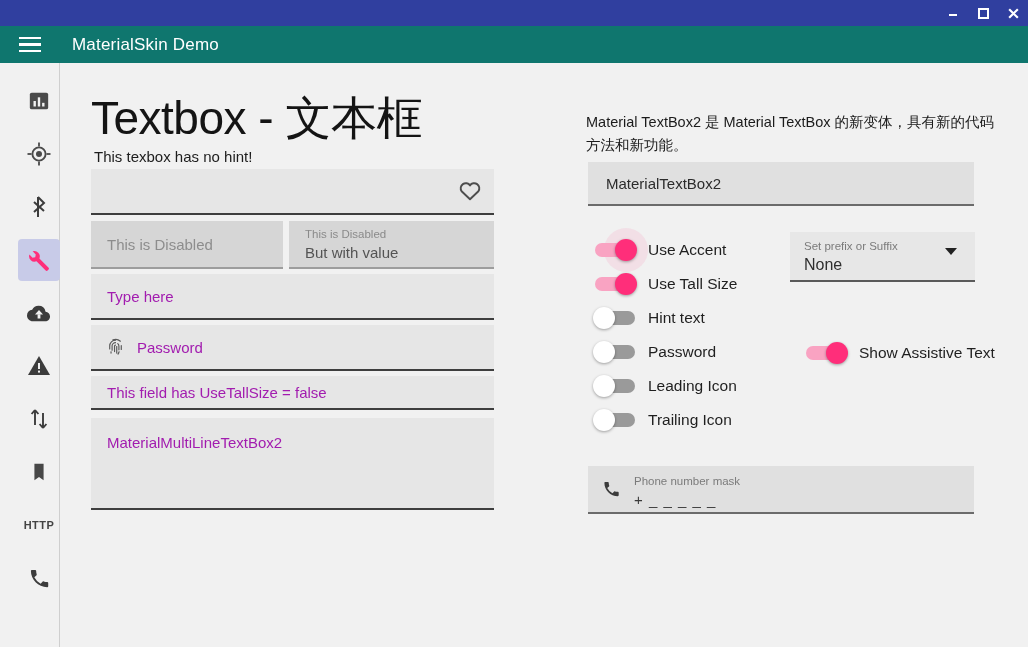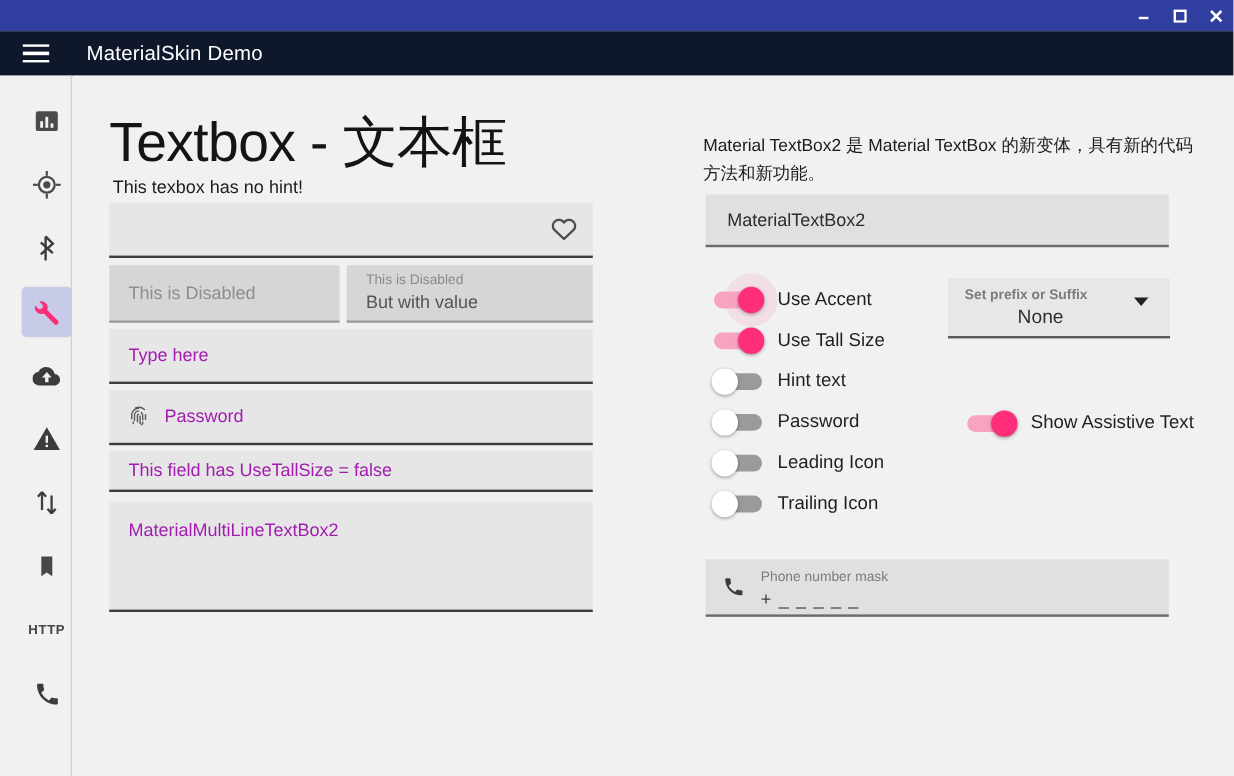--- a/index.html
+++ b/index.html
@@ -29,21 +29,21 @@
     width: 30px; height: 26px;
     display: flex; align-items: center; justify-content: center;
     color: #ffffff;
   }
   .winbtn svg { display: block; }
 
   
   .appbar {
     position: absolute; left: 0; top: 26px;
     width: 1028px; height: 37px;
-    background: #0f172a;
+    background: #0f766e;
     display: flex; align-items: center;
   }
   .hamburger {
     width: 60px; height: 37px;
     display: flex; flex-direction: column;
     align-items: center; justify-content: center;
     gap: 4px;
   }
   .hamburger span {
     display: block; width: 22px; height: 2.5px; background: #ffffff;
@@ -186,25 +186,25 @@
   }
 
   
   .dropdown {
     position: absolute;
     background: #e7e7e7;
     border-bottom: 2px solid #5a5a5a;
   }
   .dropdown .dlbl {
     position: absolute; left: 14px; top: 8px;
-    font-size: 11.5px; color: #7b7b7b; font-weight: bold;
+    font-size: 11.5px; color: #7b7b7b;
   }
   .dropdown .dval {
     position: absolute; left: 14px; top: 24px;
-    font-size: 16px; color: #2f2f2f; margin-left: 44px;
+    font-size: 16px; color: #2f2f2f;
   }
   .dropdown .caret {
     position: absolute; right: 18px; top: 16px;
     width: 0; height: 0;
     border-left: 6px solid transparent;
     border-right: 6px solid transparent;
     border-top: 7px solid #222;
   }
 
   

